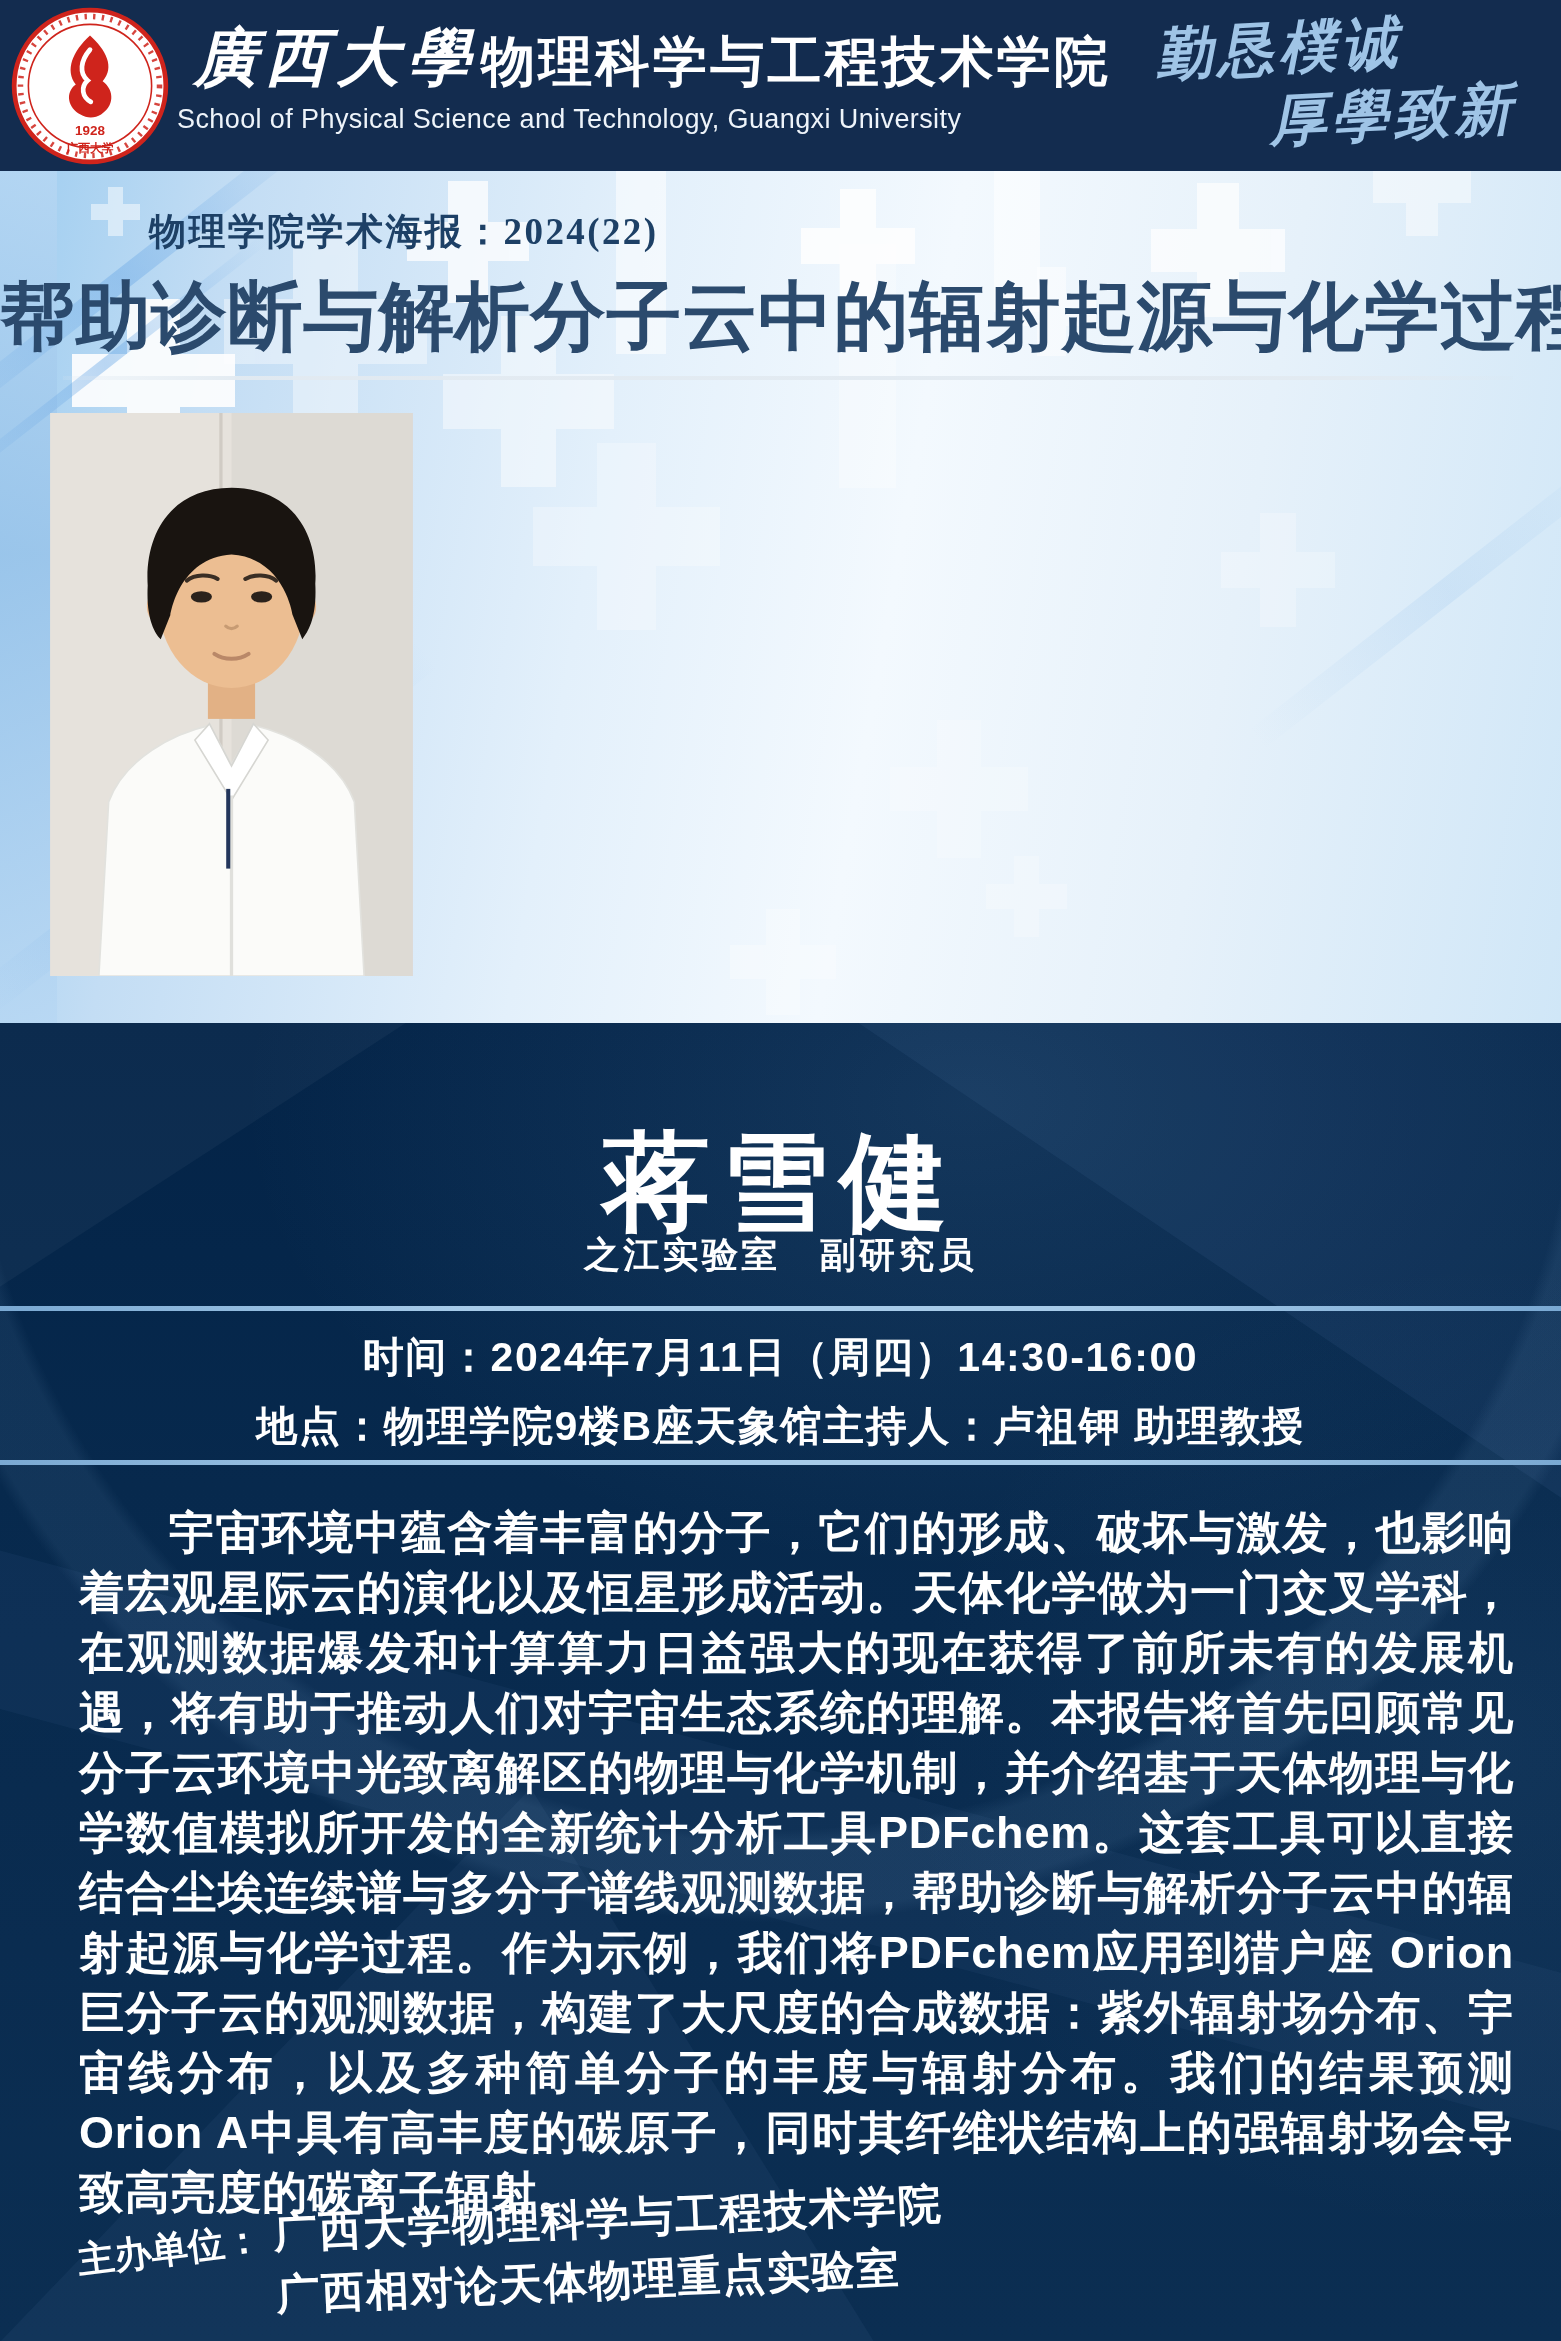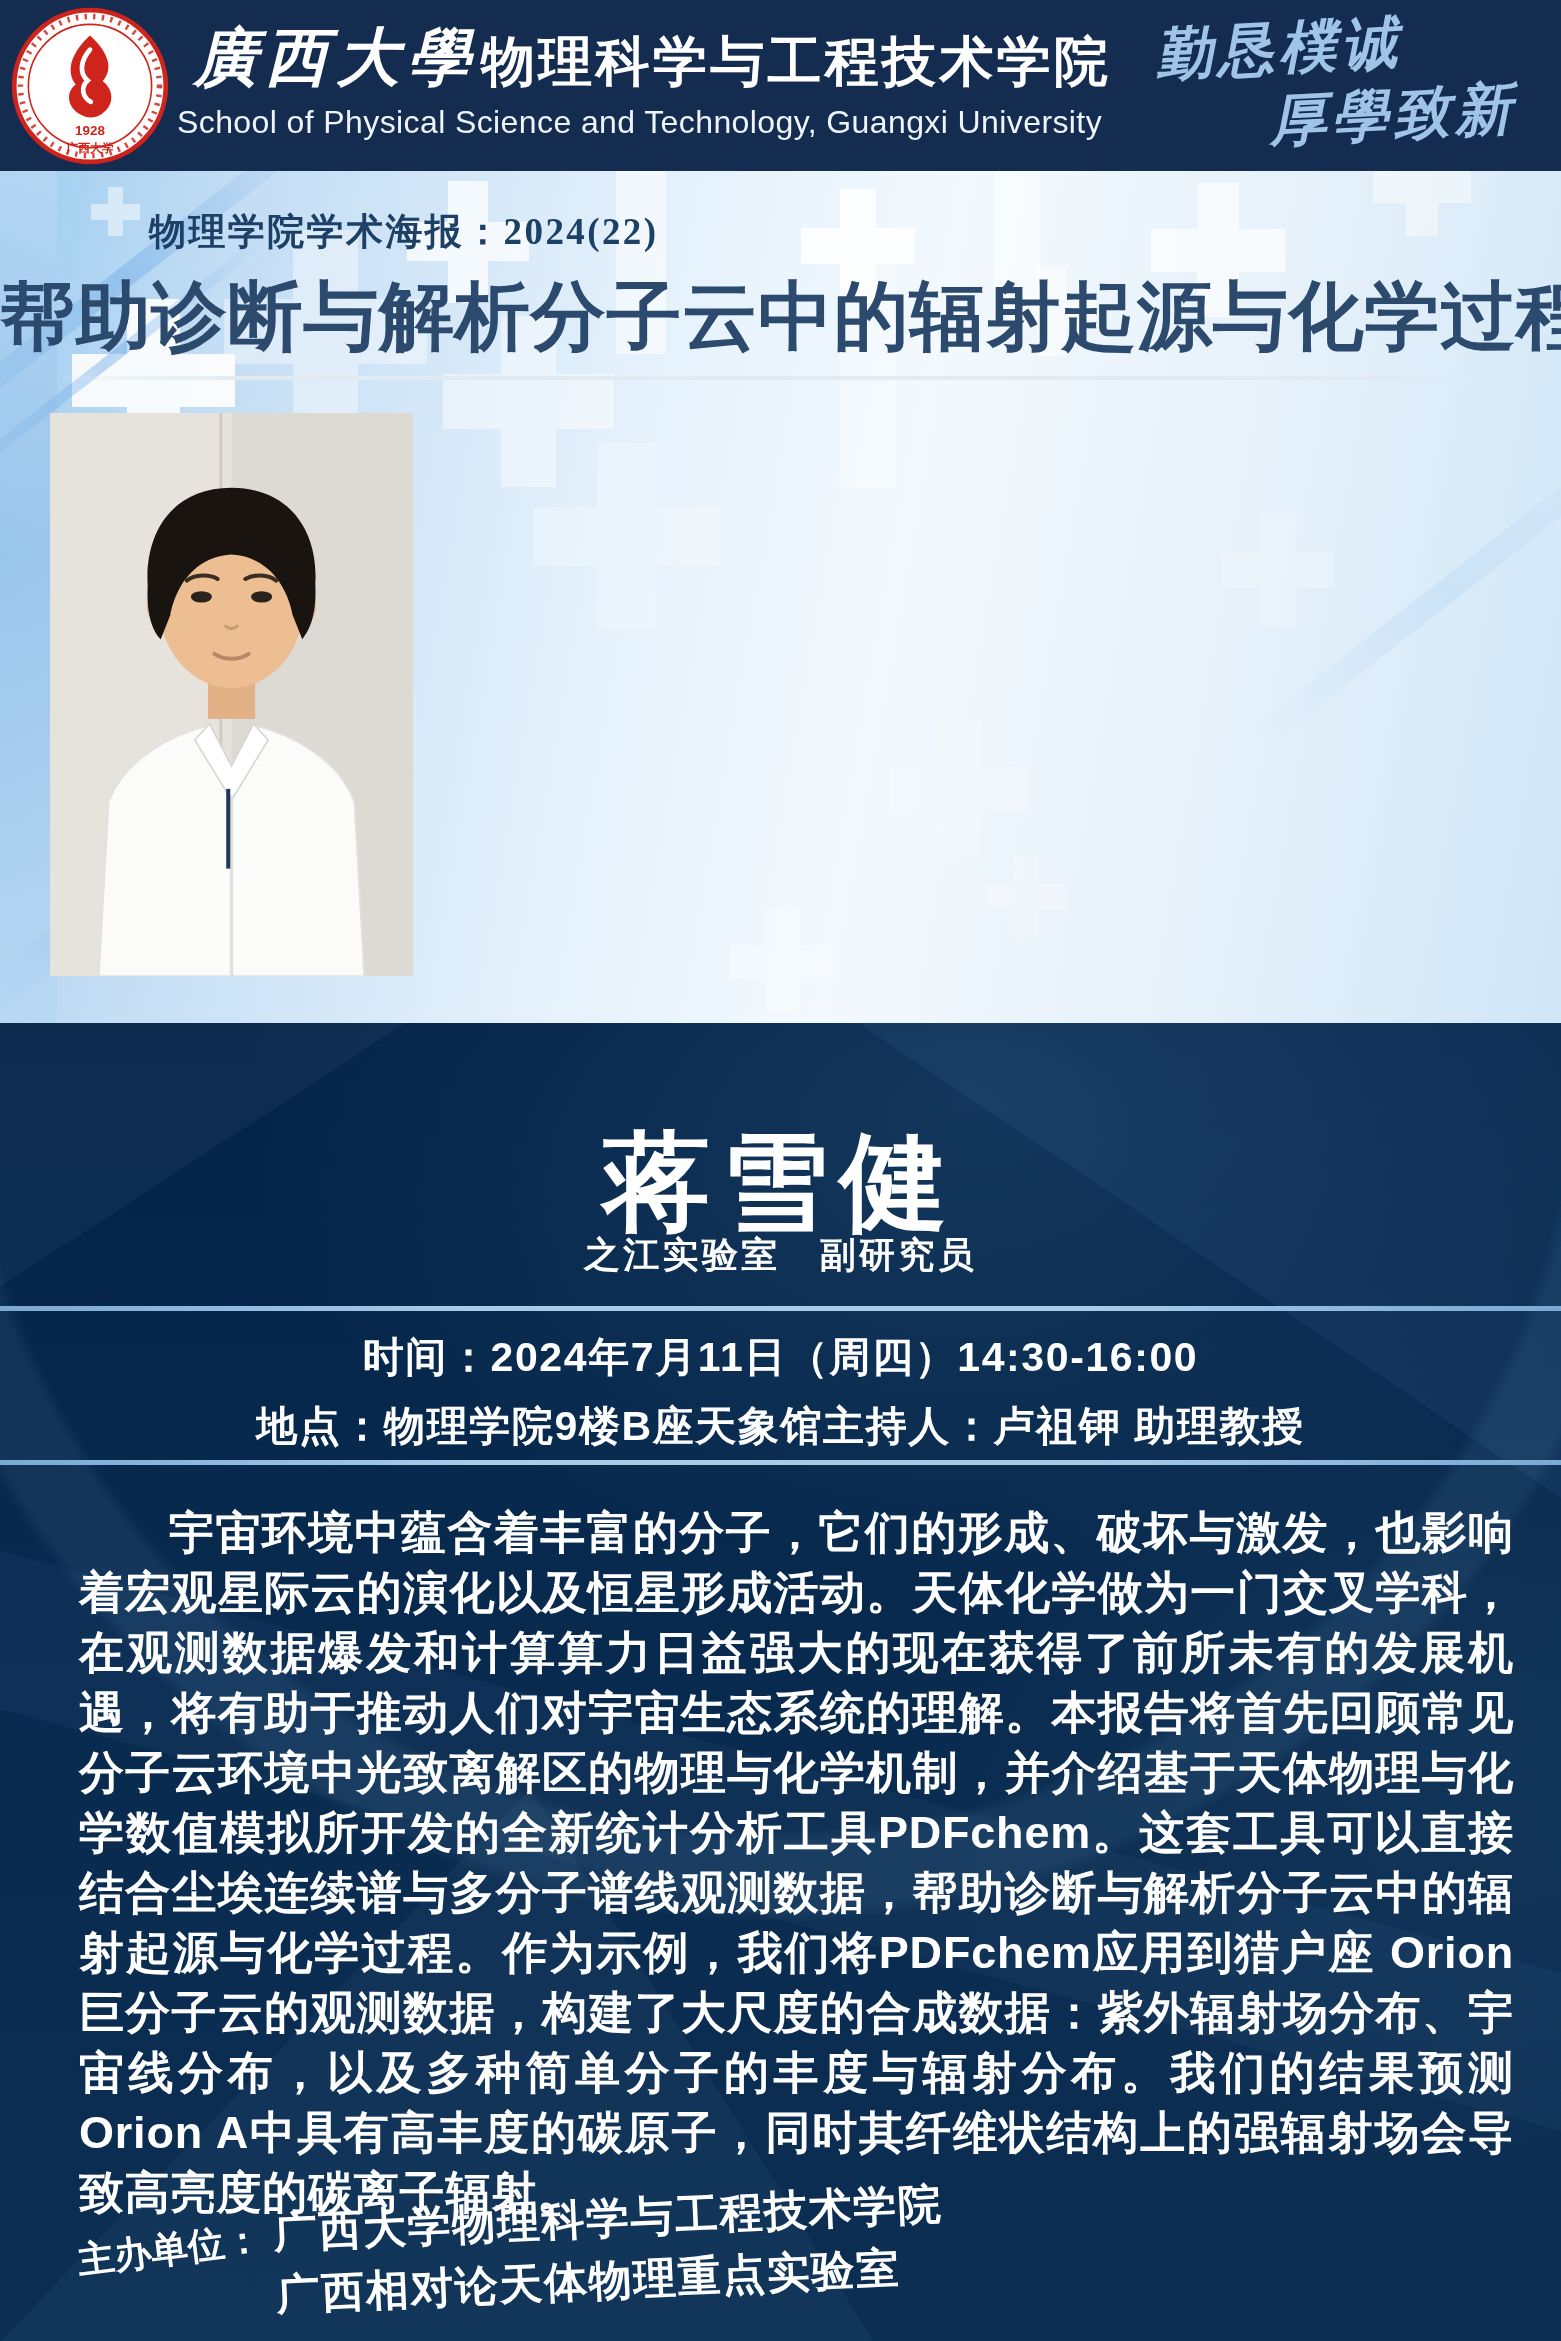--- a/index.html
+++ b/index.html
@@ -4,21 +4,21 @@
 <style>
   html,body{margin:0;padding:0;background:#444;}
   .poster{position:relative;width:1561px;height:2342px;margin:0 auto;overflow:hidden;
           font-family:"Liberation Sans","DejaVu Sans",sans-serif;}
   
   .header{position:absolute;left:0;top:0;width:1561px;height:171px;background:#132c4f;z-index:3;}
   .seal{position:absolute;left:11.4px;top:6.5px;width:158px;height:158px;}
   .uni-script{position:absolute;left:194px;top:14.6px;font-family:"Liberation Serif","DejaVu Serif",serif;
               font-style:italic;font-weight:700;font-size:63px;color:#ffffff;letter-spacing:8.1px;}
   .school-cn{position:absolute;left:481px;top:26px;font-size:54px;font-weight:800;color:#ffffff;letter-spacing:3.3px;}
-  .school-en{position:absolute;left:177px;top:104px;font-size:32px;font-weight:400;color:#eef4fa;letter-spacing:0.4px;}
+  .school-en{position:absolute;left:177px;top:104px;font-size:27px;font-weight:400;color:#eef4fa;letter-spacing:0.4px;}
   .motto{position:absolute;left:1155px;top:8.1px;color:#9fc4e6;z-index:4;
          font-family:"Liberation Serif","DejaVu Serif",serif;font-style:italic;font-weight:700;}
   .motto-l1{font-size:57px;transform:rotate(-3deg);letter-spacing:4.9px;}
   .motto-l2{font-size:57px;margin-left:114px;margin-top:-8.1px;transform:rotate(-3deg);letter-spacing:4.9px;}
   
   .hero{position:absolute;left:0;top:171px;width:1561px;height:852px;overflow:hidden;
         background:linear-gradient(100deg,#9ecdf0 0%,#c3ddf4 14%,#e3f0fb 38%,#f3f9fe 56%,#e6f1fa 76%,#cfe6f7 100%);padding-left:15px;}
   .hero-left-edge{position:absolute;left:0;top:0;width:57px;height:100%;
         background:linear-gradient(180deg,#b7d7f3,#96c2e9 45%,#b7d7f3);opacity:.8;}
   .plus{position:absolute;width:var(--s);height:var(--s);opacity:var(--o);z-index:1;}

